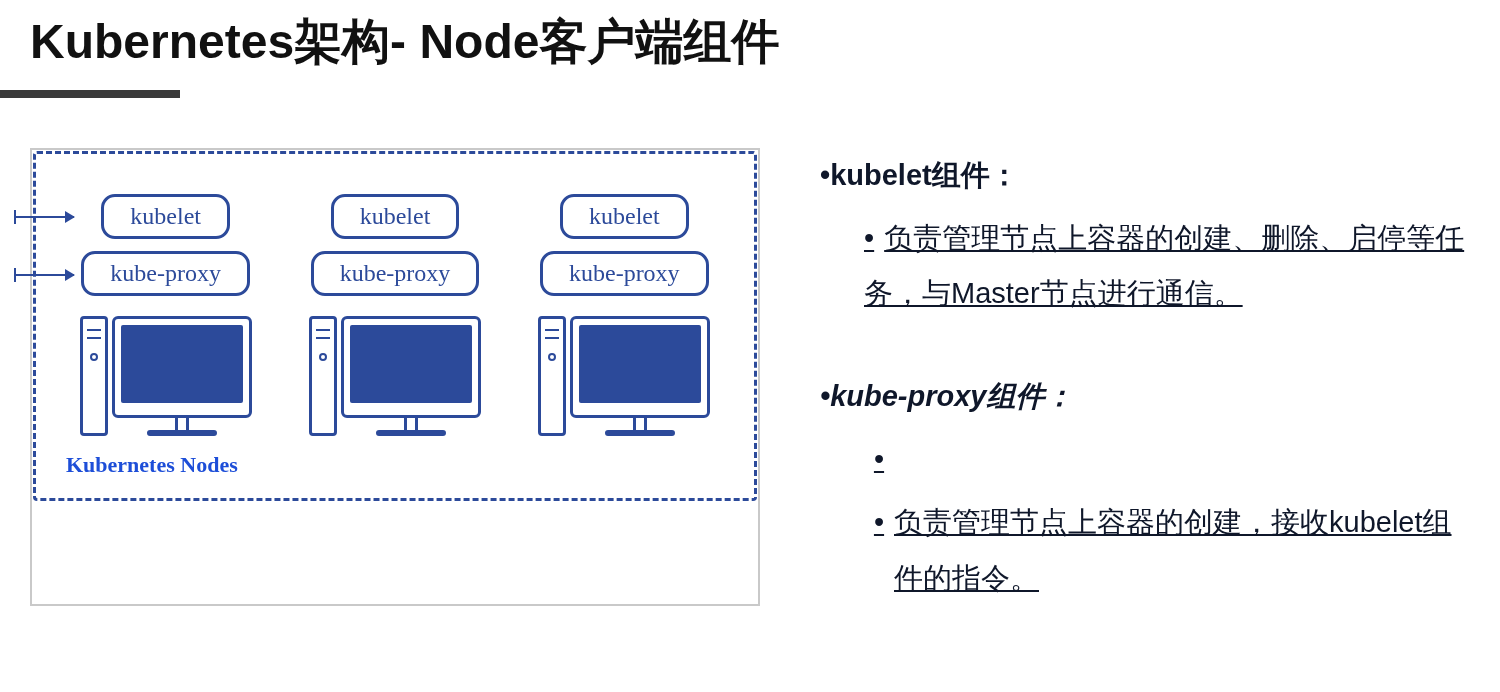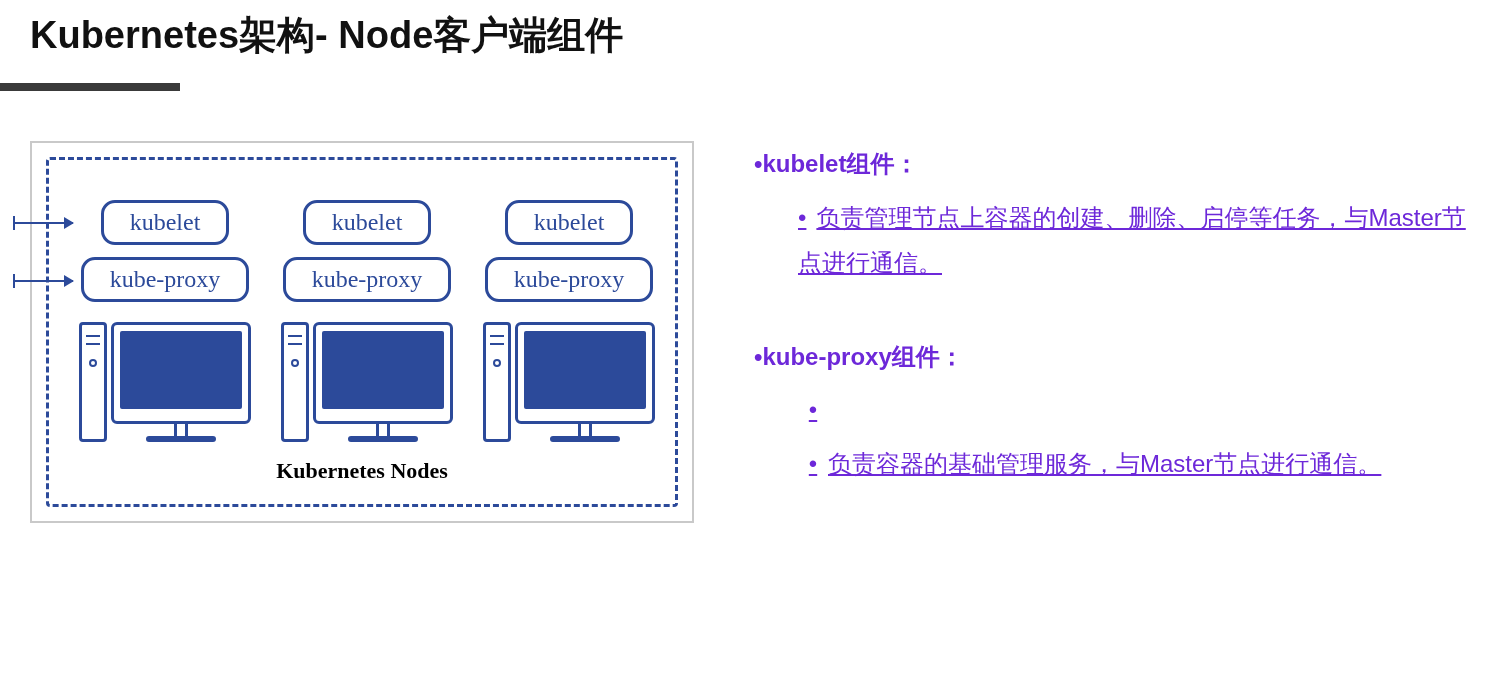--- a/index.html
+++ b/index.html
@@ -6,39 +6,39 @@
     body {
       width: 1500px;
       height: 692px;
       background: #fff;
       font-family: "Microsoft YaHei", "PingFang SC", Arial, sans-serif;
       color: #1a1a1a;
       padding: 10px 30px 30px 30px;
       position: relative;
     }
     .title {
-      font-size: 38px;
+      font-size: 48px;
       font-weight: 700;
       color: #111;
-      margin-bottom: 22px;
+      margin-bottom: 16px;
     }
     .title-underline {
       width: 180px;
       height: 8px;
       background: #3a3a3a;
       margin-bottom: 50px;
       margin-left: -30px;
     }
     .content-row {
       display: flex;
       gap: 60px;
     }
     .diagram-outer {
-      width: 664px;
-      padding: 14px;
+      width: 730px;
+      padding: 1px;
       border: 2px solid #c9c9c9;
     }
     .diagram {
       border: 3px dashed #2c4a9a;
       border-radius: 4px;
       padding: 40px 30px 20px 30px;
       position: relative;
     }
     .nodes-row {
       display: flex;
@@ -132,38 +132,38 @@
       border-right: 3px solid #2c4a9a;
     }
     .base {
       width: 70px;
       height: 5px;
       border: 3px solid #2c4a9a;
       border-radius: 3px;
       background: #fff;
     }
     .nodes-label {
-      text-align: center;
+      text-align: left;
       font-family: Georgia, serif;
       font-size: 22px;
       font-weight: 700;
-      color: #000000;
+      color: #1d4ed8;
       margin-top: 16px;
     }
     .text-col {
       flex: 1;
-      font-size: 24px;
-      color: #6d28d9;
+      font-size: 29px;
+      color: #0f172a;
       line-height: 1.9;
     }
     .comp-title {
       font-weight: 700;
       margin-top: 0;
     }
-    .comp-title.mt { margin-top: 48px; }
+    .comp-title.mt { margin-top: 48px; font-style: italic; }
     .desc {
       padding-left: 44px;
       margin-top: 8px;
       text-decoration: underline;
     }
     .desc .dot-line::before {
       content: "•";
       margin-right: 10px;
     }
     .desc .bullet-line {
@@ -259,17 +259,17 @@
     <div class="comp-title mt">•kube-proxy组件：</div>
     <div class="desc">
       <div class="bullet-line">
           <div class="b">•</div>
         </div>
     </div>
 
     <div class="desc">
       <div class="bullet-line">
           <div class="b">•</div>
-          <div>负责容器的基础管理服务，与Master节点进行通信。</div>
+          <div>负责管理节点上容器的创建，接收kubelet组件的指令。</div>
         </div>
     </div>
   </div>
 </div>
 
 </body></html>

